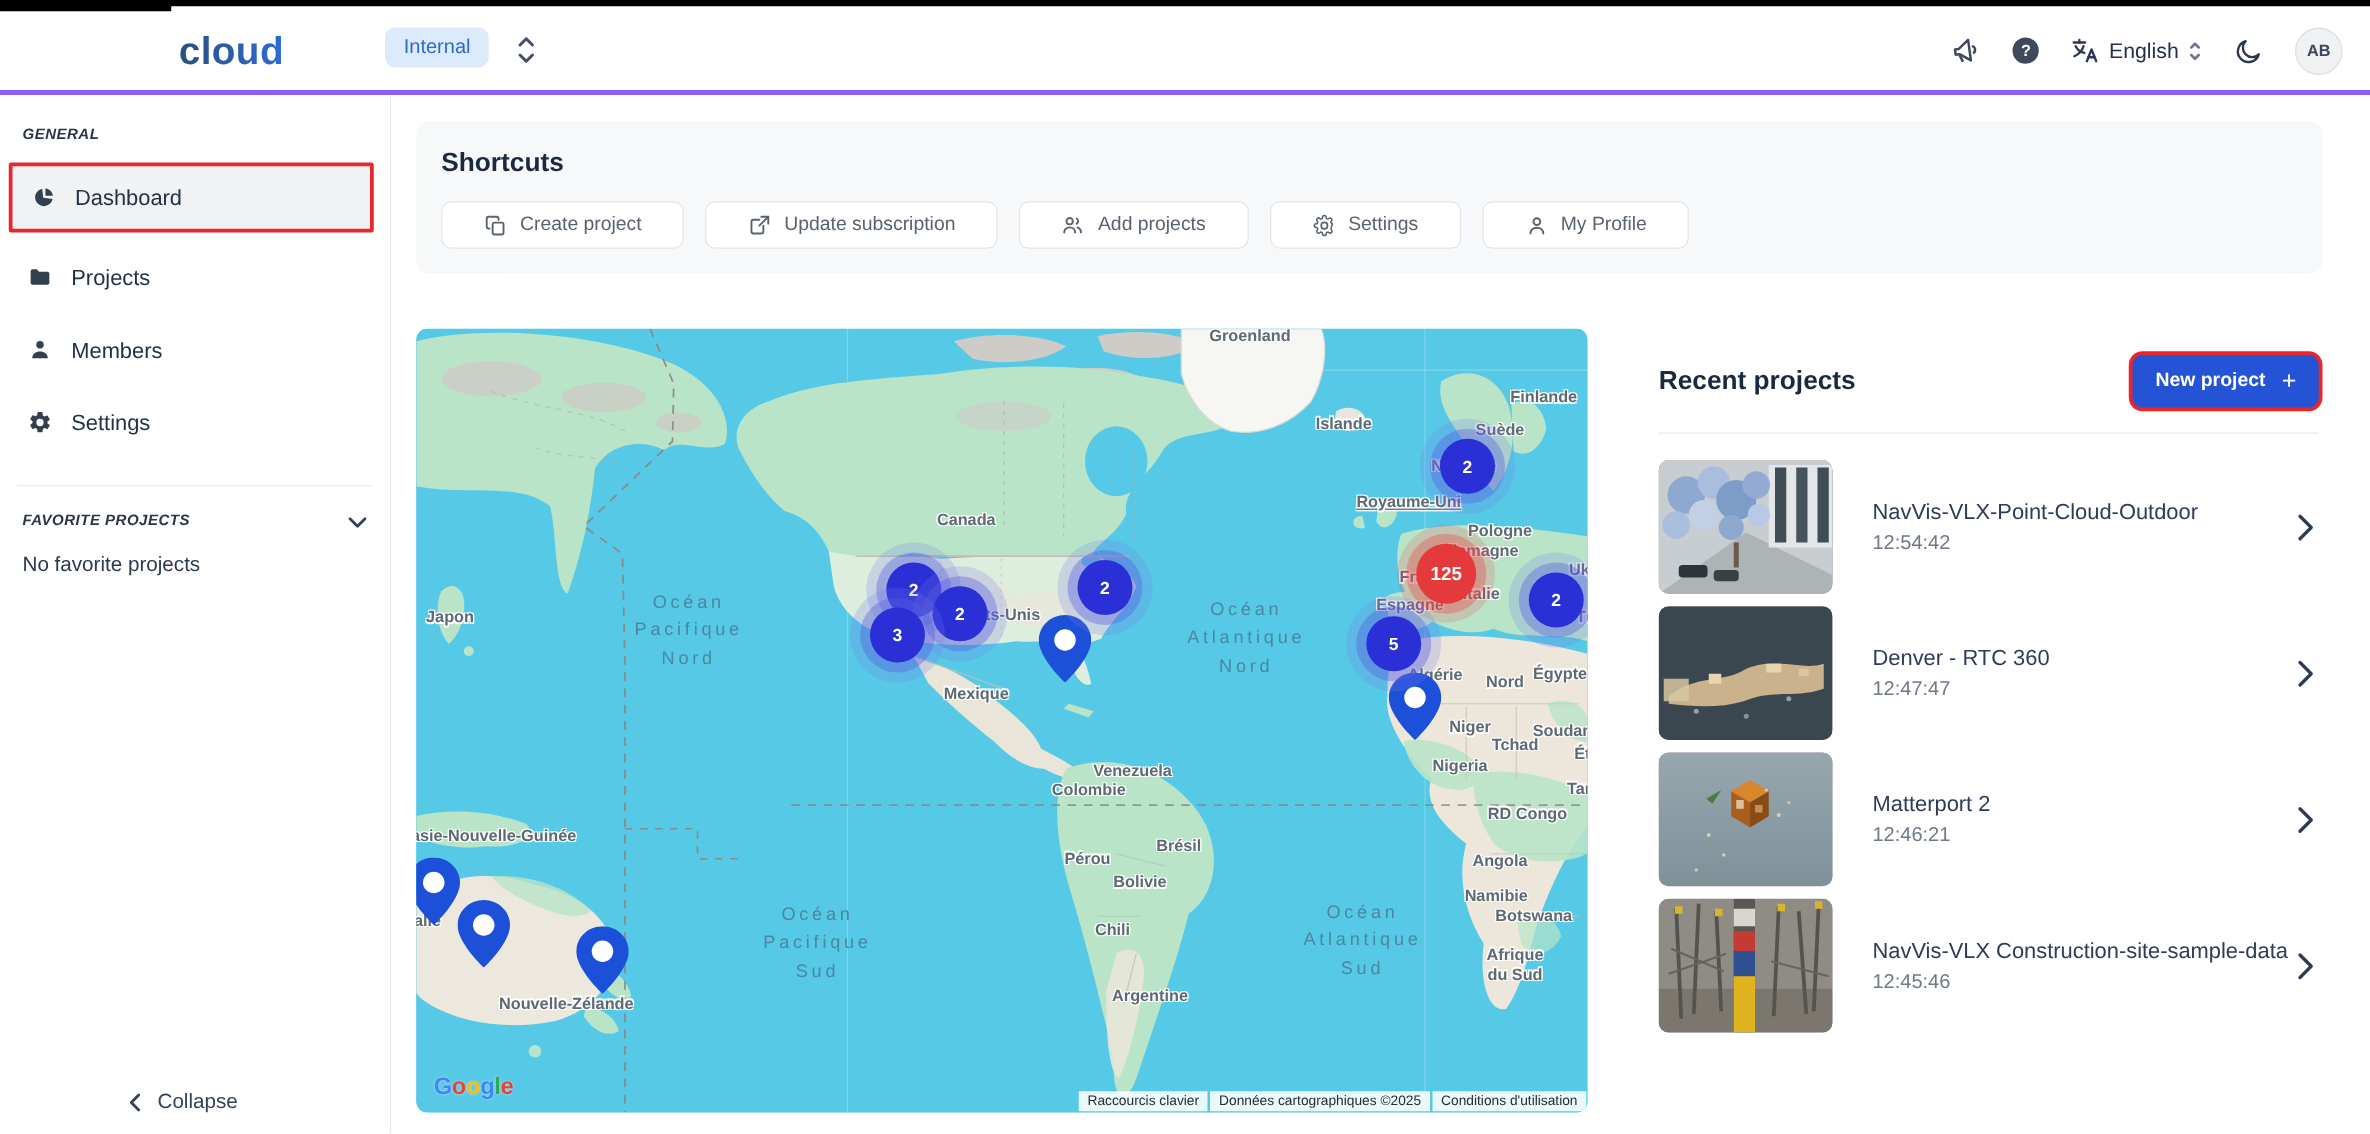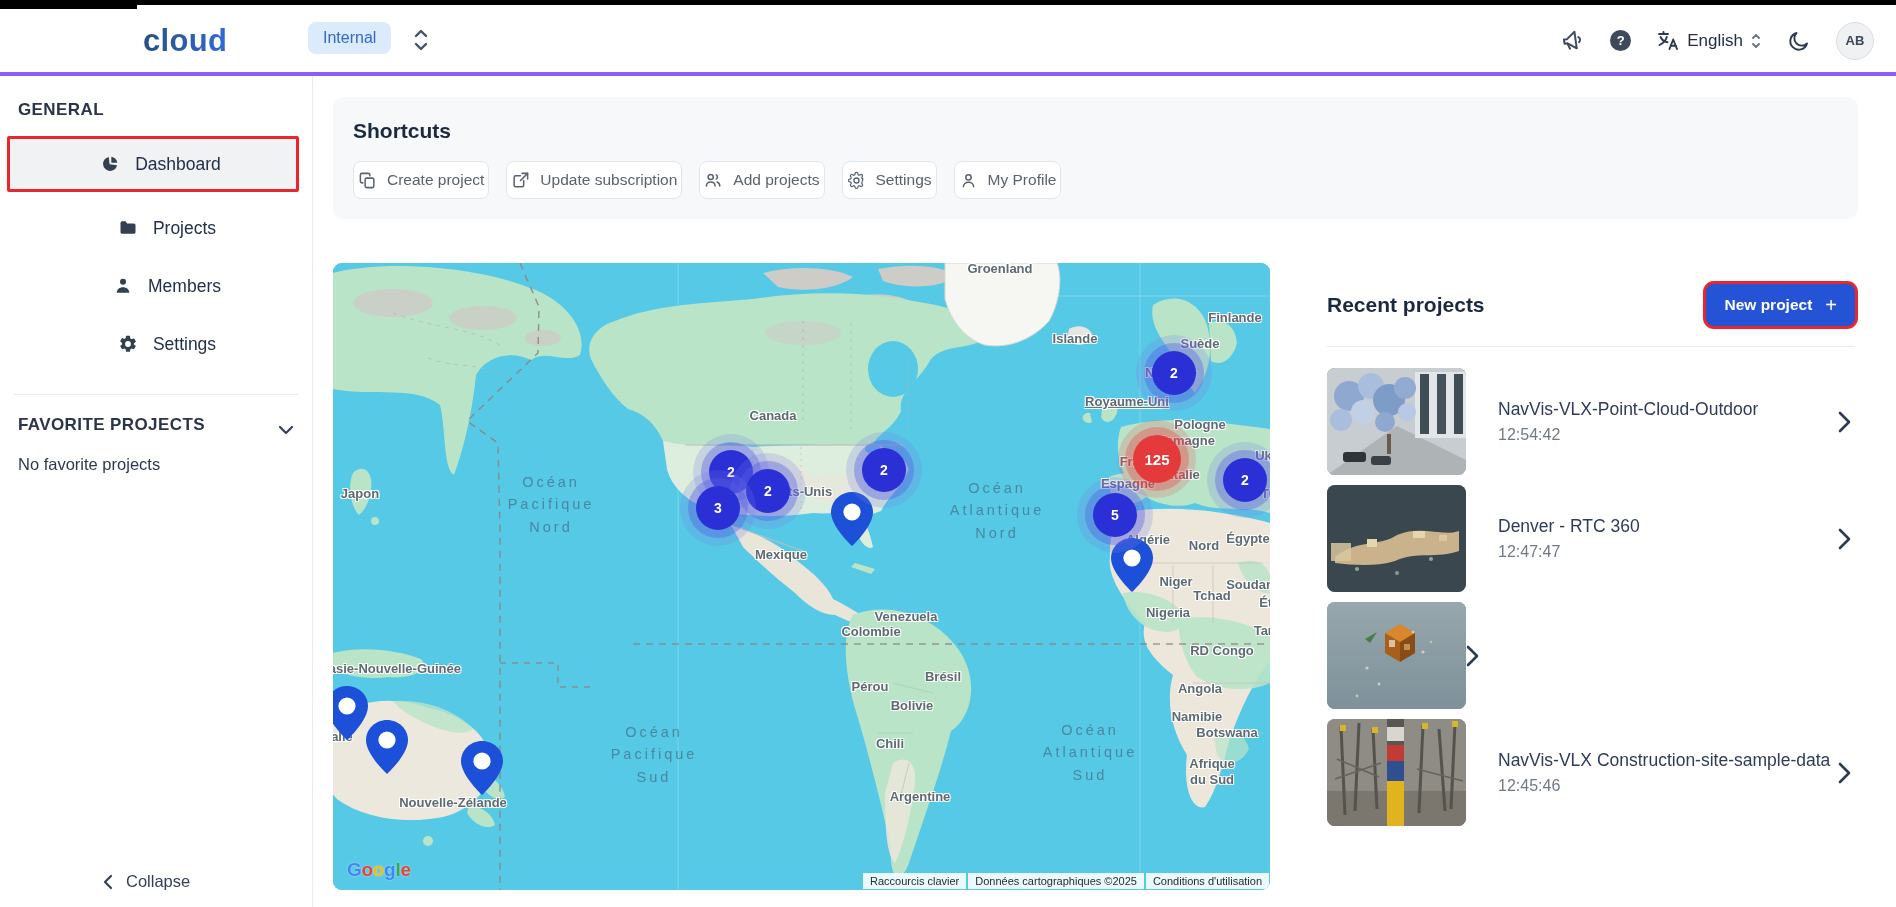--- a/index.html
+++ b/index.html
@@ -25,39 +25,39 @@
   .help-circle { width:21px; height:21px; border-radius:50%; background:#3e4a5c; color:#fff;
           font-size:13px; font-weight:700; display:flex; align-items:center; justify-content:center; }
   .lang { display:flex; align-items:center; gap:7px; cursor:pointer; font-size:17px; color:#22304a; }
   .avatar { width:38px; height:38px; border-radius:50%; background:#f0f1f3; border:1px solid #dadde2;
           display:flex; align-items:center; justify-content:center; font-size:13px; font-weight:700;
           color:#3c4858; cursor:pointer; }
 
   
   .sidebar { position:absolute; left:0; top:76px; bottom:0; width:313px; background:#fff;
              border-right:1px solid #e9ebee; z-index:4; }
-  .sec-label { margin:24px 0 0 18px; font-size:17px; font-weight:700; color:#2a3547; letter-spacing:.4px; }
+  .sec-label { margin:24px 0 0 18px; font-size:12px; font-weight:700; color:#2a3547; letter-spacing:.4px;font-style:italic; }
   .nav-item { display:flex; align-items:center; gap:15px; height:44px; padding-left:22px;
-              font-size:17.5px; color:#22304a; margin-top:14px; cursor:pointer;justify-content:center; }
+              font-size:17.5px; color:#22304a; margin-top:14px; cursor:pointer; }
   .nav-item.active { background:#f1f2f4; border:3px solid #e8262b; height:56px; margin:16px 13px 0 7px;
               padding-left:15px; border-radius:2px; }
   .nav-item svg { flex:0 0 auto; }
   .side-div { border-top:1px solid #e9ebee; margin:28px 14px 0; }
   .fav-head { display:flex; align-items:flex-end; justify-content:space-between; margin:20px 18px 0; cursor:default; }
   .fav-empty { margin:20px 0 0 18px; font-size:16.5px; color:#2c3a4e; }
   .collapse { position:absolute; left:103px; bottom:16px; display:flex; align-items:center; gap:13px;
               font-size:16.5px; color:#33415a; cursor:pointer; }
 
   
   .main { position:absolute; left:313px; top:76px; right:0; bottom:0; background:#fff; }
   .sc-card { position:absolute; left:20px; top:21px; width:1525px; height:122px; background:#f7f8f9; border-radius:10px; }
   .sc-title { position:absolute; left:20px; top:22px; font-size:21px; font-weight:800; color:#1b2940; }
   .sc-btn-row { position:absolute; left:20px; top:64px; display:flex; gap:17px; }
   .sc-btn { height:38px; background:#fff; border:1px solid #e2e5e9; border-radius:8px; display:flex;
-            align-items:center; gap:10px; padding:0 4px; font-size:15.5px; color:#59626f; cursor:pointer; }
+            align-items:center; gap:10px; padding:0 33px; font-size:15.5px; color:#59626f; cursor:pointer; }
 
   
   .map { position:absolute; left:20px; top:187px; width:937px; height:627px; border-radius:9px;
          overflow:hidden; background:#56c9e6; }
   .map svg.terrain { position:absolute; left:0; top:0; }
   .m-overlay { position:absolute; inset:0; }
   .mlabel { position:absolute; transform:translate(-50%,-50%); font-size:13px; font-weight:700; color:#5d6a72;
             white-space:pre; text-align:center; line-height:1.25;
             text-shadow:-1px -1px 0 rgba(255,255,255,.95),1px -1px 0 rgba(255,255,255,.95),
                         -1px 1px 0 rgba(255,255,255,.95),1px 1px 0 rgba(255,255,255,.95); }
@@ -503,20 +503,24 @@
             </g>
             <path d="M50,30 l-12,7 5,4 z" fill="#4a7d46"></path>
             <circle cx="40" cy="66" r="1.6" fill="#d8cdb8"></circle>
               <circle cx="52" cy="82" r="1.4" fill="#d8cdb8"></circle>
               <circle cx="30" cy="94" r="1.4" fill="#cfc4ae"></circle>
               <circle cx="96" cy="50" r="1.6" fill="#d8cdb8"></circle>
               <circle cx="104" cy="40" r="1.3" fill="#cfc4ae"></circle>
               <circle cx="86" cy="30" r="1.3" fill="#d8cdb8"></circle>
           </svg>
         </div>
+        <div class="prow-text">
+          <div class="prow-name">Matterport 2</div>
+          <div class="prow-time">12:46:21</div>
+        </div>
         <svg class="prow-chev" width="13" height="22" viewBox="0 0 13 22" fill="none" stroke="#2c3a52" stroke-width="2.6" stroke-linecap="round" stroke-linejoin="round">
           <polyline points="2,2 11,11 2,20"></polyline>
         </svg>
       </div>
 
       <div class="prow">
         <div class="thumb">
           <svg width="139" height="107" viewBox="0 0 139 107">
             <rect width="139" height="107" fill="#8f8b85"></rect>
             <rect y="72" width="139" height="35" fill="#7b776f"></rect>

